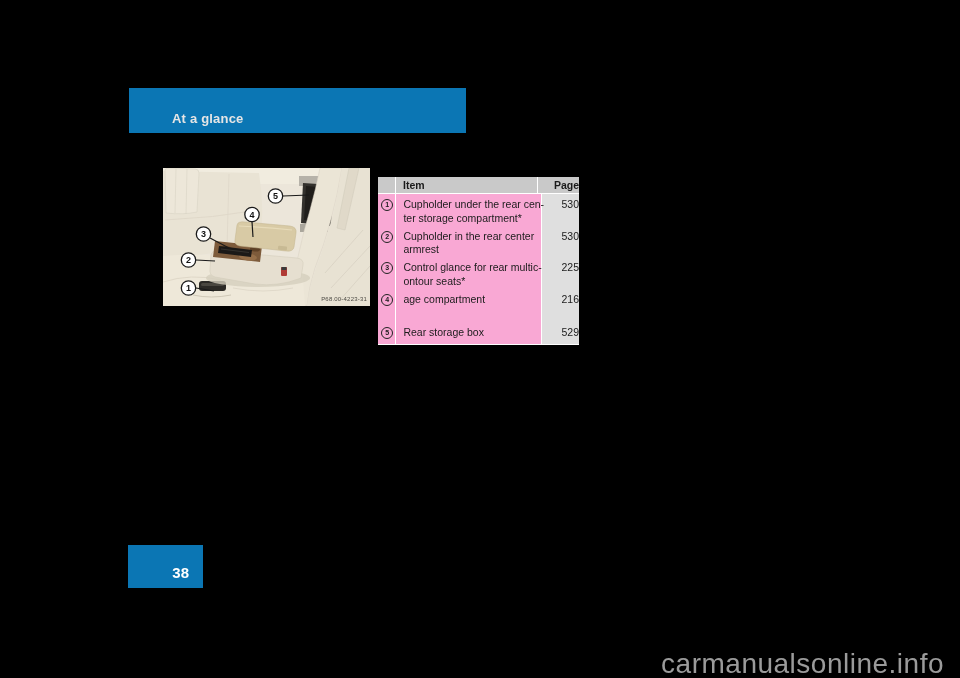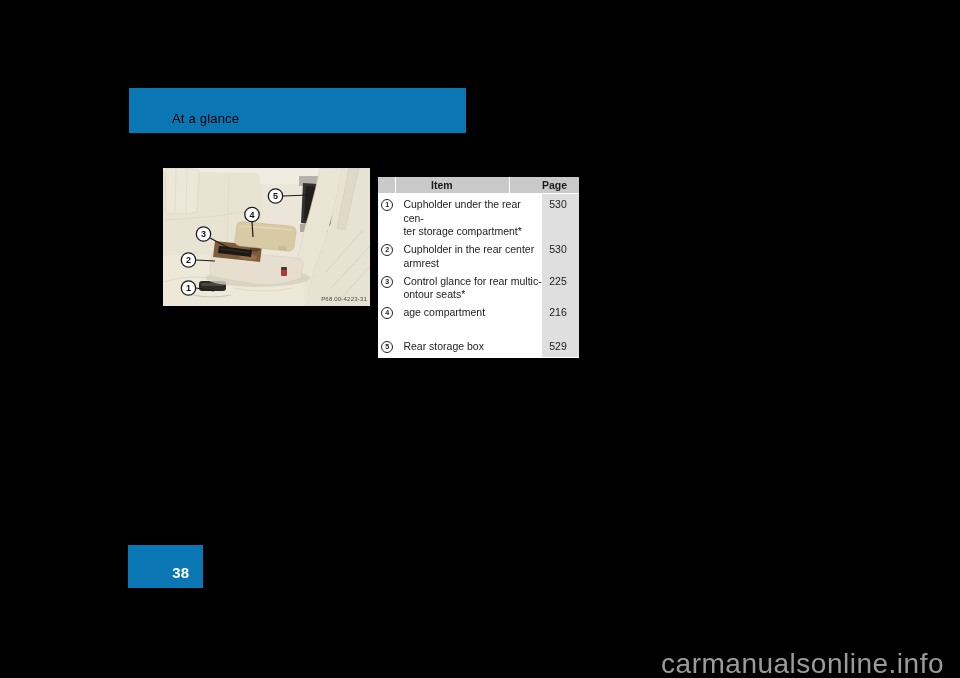--- a/index.html
+++ b/index.html
@@ -7,58 +7,58 @@
     width:960px;height:678px;position:relative;overflow:hidden;
     background:#000;font-family:"Liberation Sans", sans-serif;
   }
   
   .chapter-bar{
     position:absolute;left:129px;top:88px;width:337px;height:45px;
     background:#0b76b4;
   }
   .chapter-bar .chapter-title{
     position:absolute;left:43px;bottom:7px;
-    color:#000000;font-weight:normal;font-size:13px;letter-spacing:0.2px;
+    color:#e5e5e5;font-weight:bold;font-size:13px;letter-spacing:0.2px;
   }
   
   .figure{
     position:absolute;left:163px;top:168px;width:207px;height:138px;
     background:#ece6da;
   }
   .figure svg{display:block;}
   .figure-caption{
     position:absolute;right:3px;bottom:4px;
     font-size:6px;color:#4c4a44;letter-spacing:0.2px;
   }
   
   .manual-table{
     position:absolute;left:378px;top:177px;width:201px;
     font-size:10.5px;color:#1b1b1b;
   }
   .t-head{
     display:flex;align-items:center;height:16px;background:#c9c9c9;
-    border-bottom:1.6px solid #fff;font-weight:bold;gap:28px;
+    border-bottom:1.6px solid #fff;font-weight:bold;
   }
   .t-head .c-num{width:17px;flex:none;align-self:stretch;border-right:1.4px solid #fff;}
   .t-head .c-item{flex:1;padding-left:7px;border-right:1.4px solid #fff;align-self:stretch;display:flex;align-items:center;}
-  .t-head .c-page{width:37px;flex:none;text-align:left;padding-left:4px;}
+  .t-head .c-page{width:37px;flex:none;text-align:right;padding-left:4px;}
   .t-body{
-    position:relative;background:#ffffff;
+    position:relative;background:#f9a8d4;
     border-bottom:1.8px solid #fff;
     padding:4px 0 2px 0;
   }
   .page-strip{position:absolute;top:0;bottom:0;left:164px;width:37px;background:#dfdfdf;}
   .vline{position:absolute;top:0;bottom:0;width:1.4px;background:#fff;}
   .vline.v1{left:17px;}
   .vline.v2{left:162.6px;}
   .t-row{display:flex;margin-bottom:4.5px;line-height:13.5px;position:relative;}
   .t-row:last-child{margin-bottom:2px;margin-top:20px;}
   .t-row .c-num{width:18.4px;flex:none;display:flex;justify-content:center;align-items:flex-start;}
   .t-row .c-item{flex:1;padding-left:7px;}
-  .t-row .c-page{width:32px;flex:none;text-align:center;padding-right:5px;}
+  .t-row .c-page{width:32px;flex:none;text-align:right;}
   .circ{
     display:inline-block;width:10px;height:10px;margin-top:1px;
     border:1px solid #232323;border-radius:50%;
     font-size:7px;font-weight:bold;text-align:center;line-height:10px;
     color:#1b1b1b;background:transparent;
   }
   .line:empty{display:none;}
   
   .page-tab{
     position:absolute;left:128px;top:545px;width:75px;height:43px;

